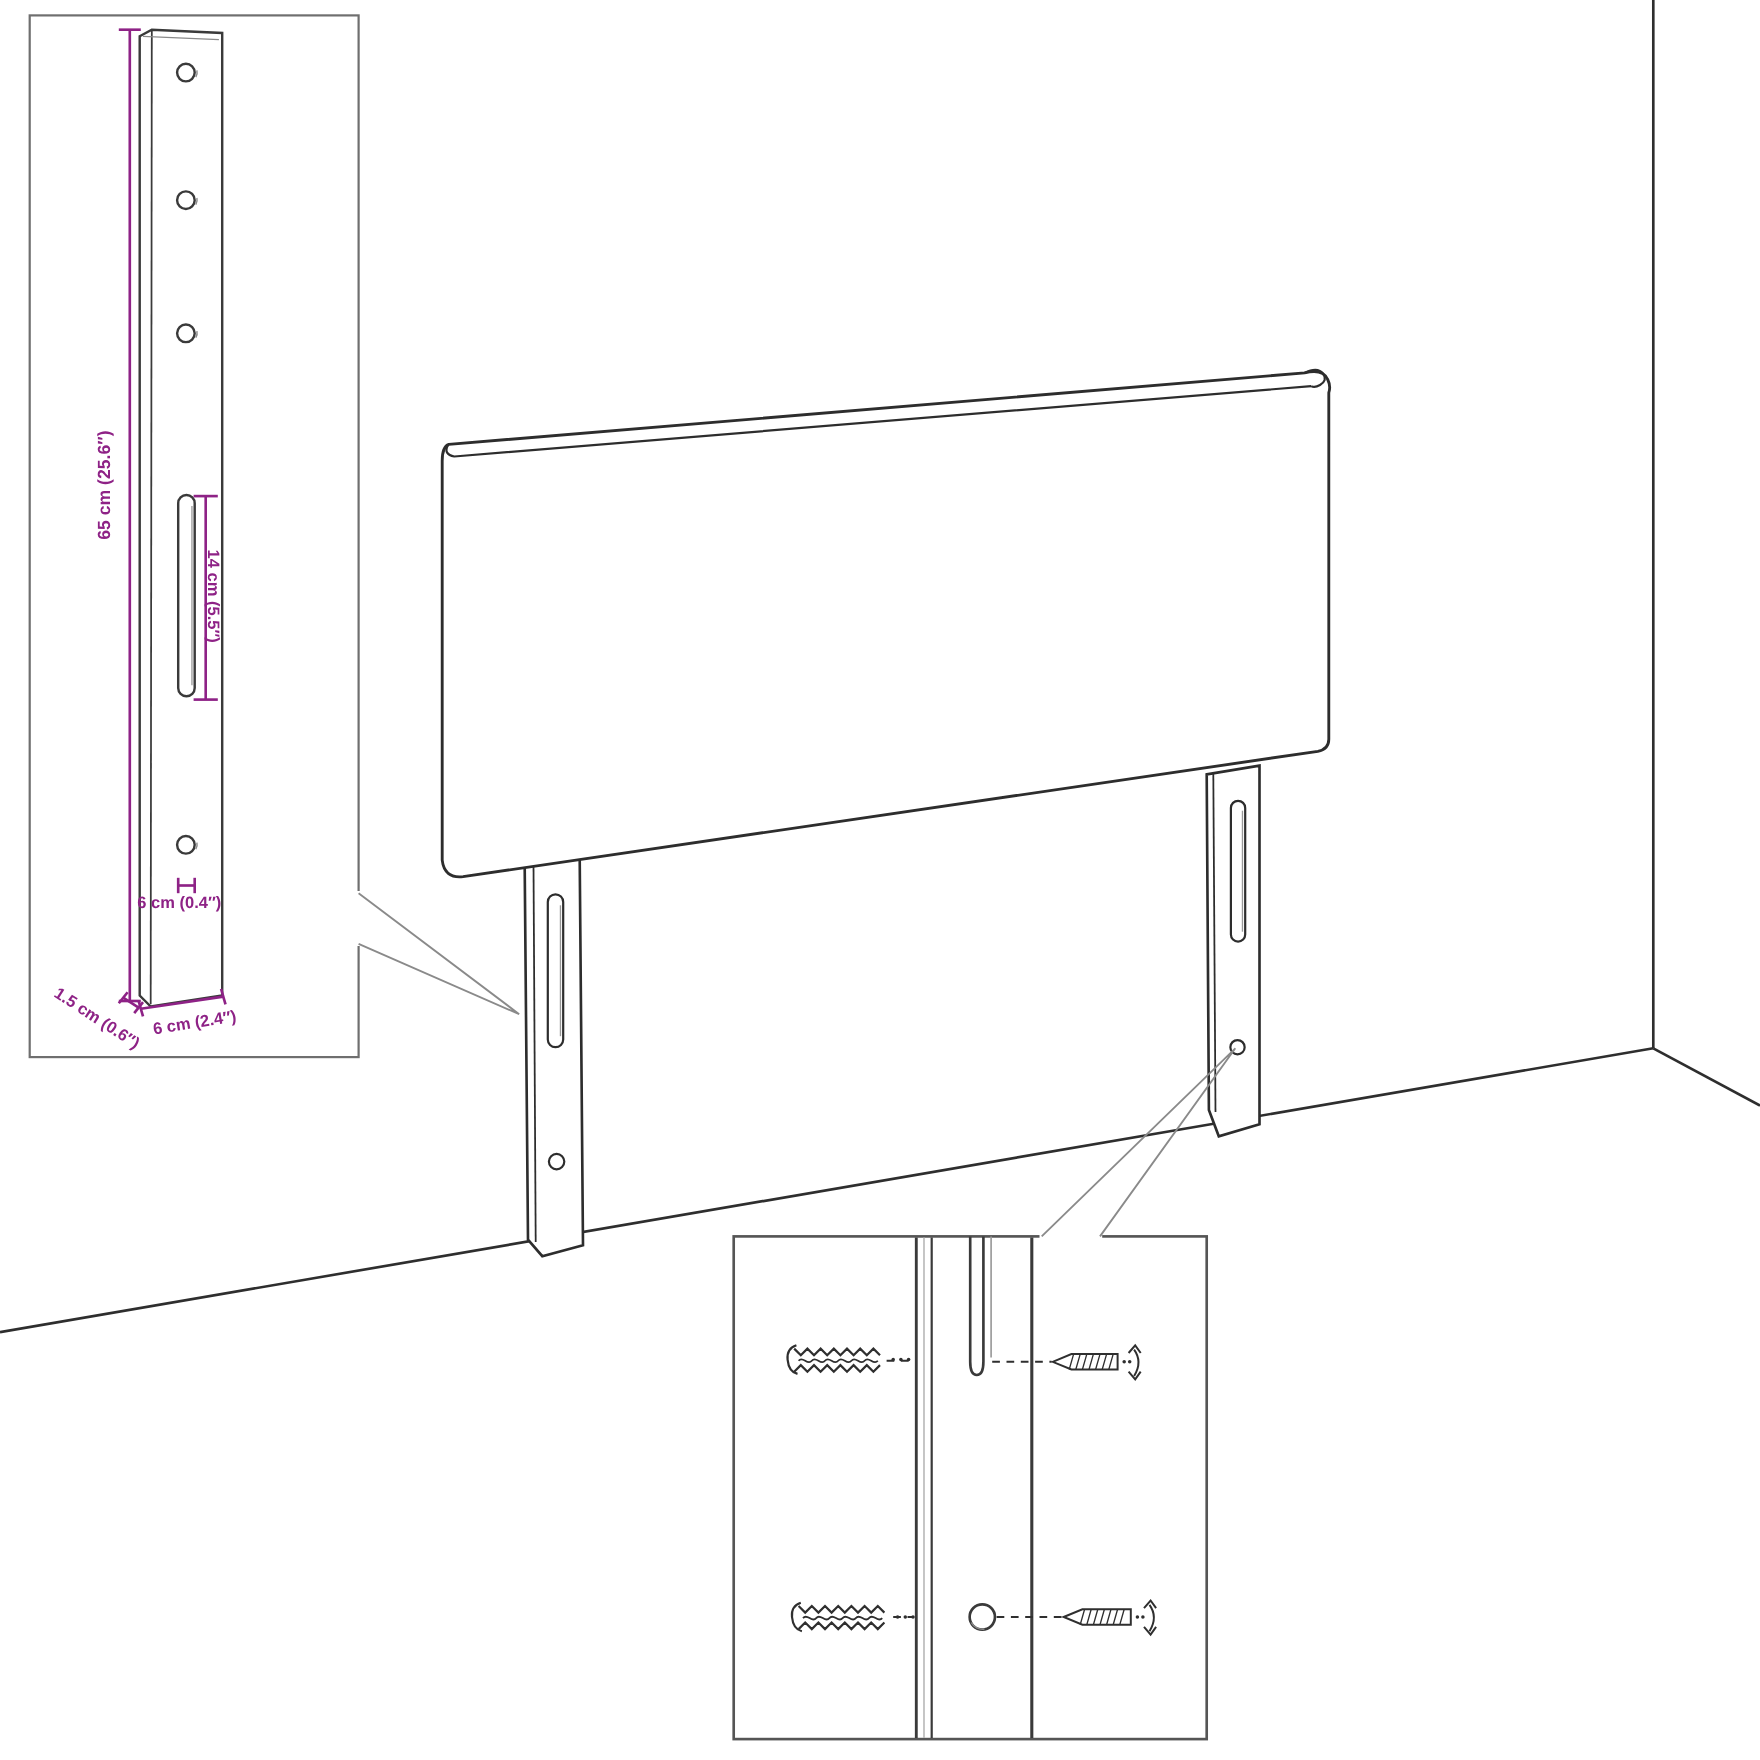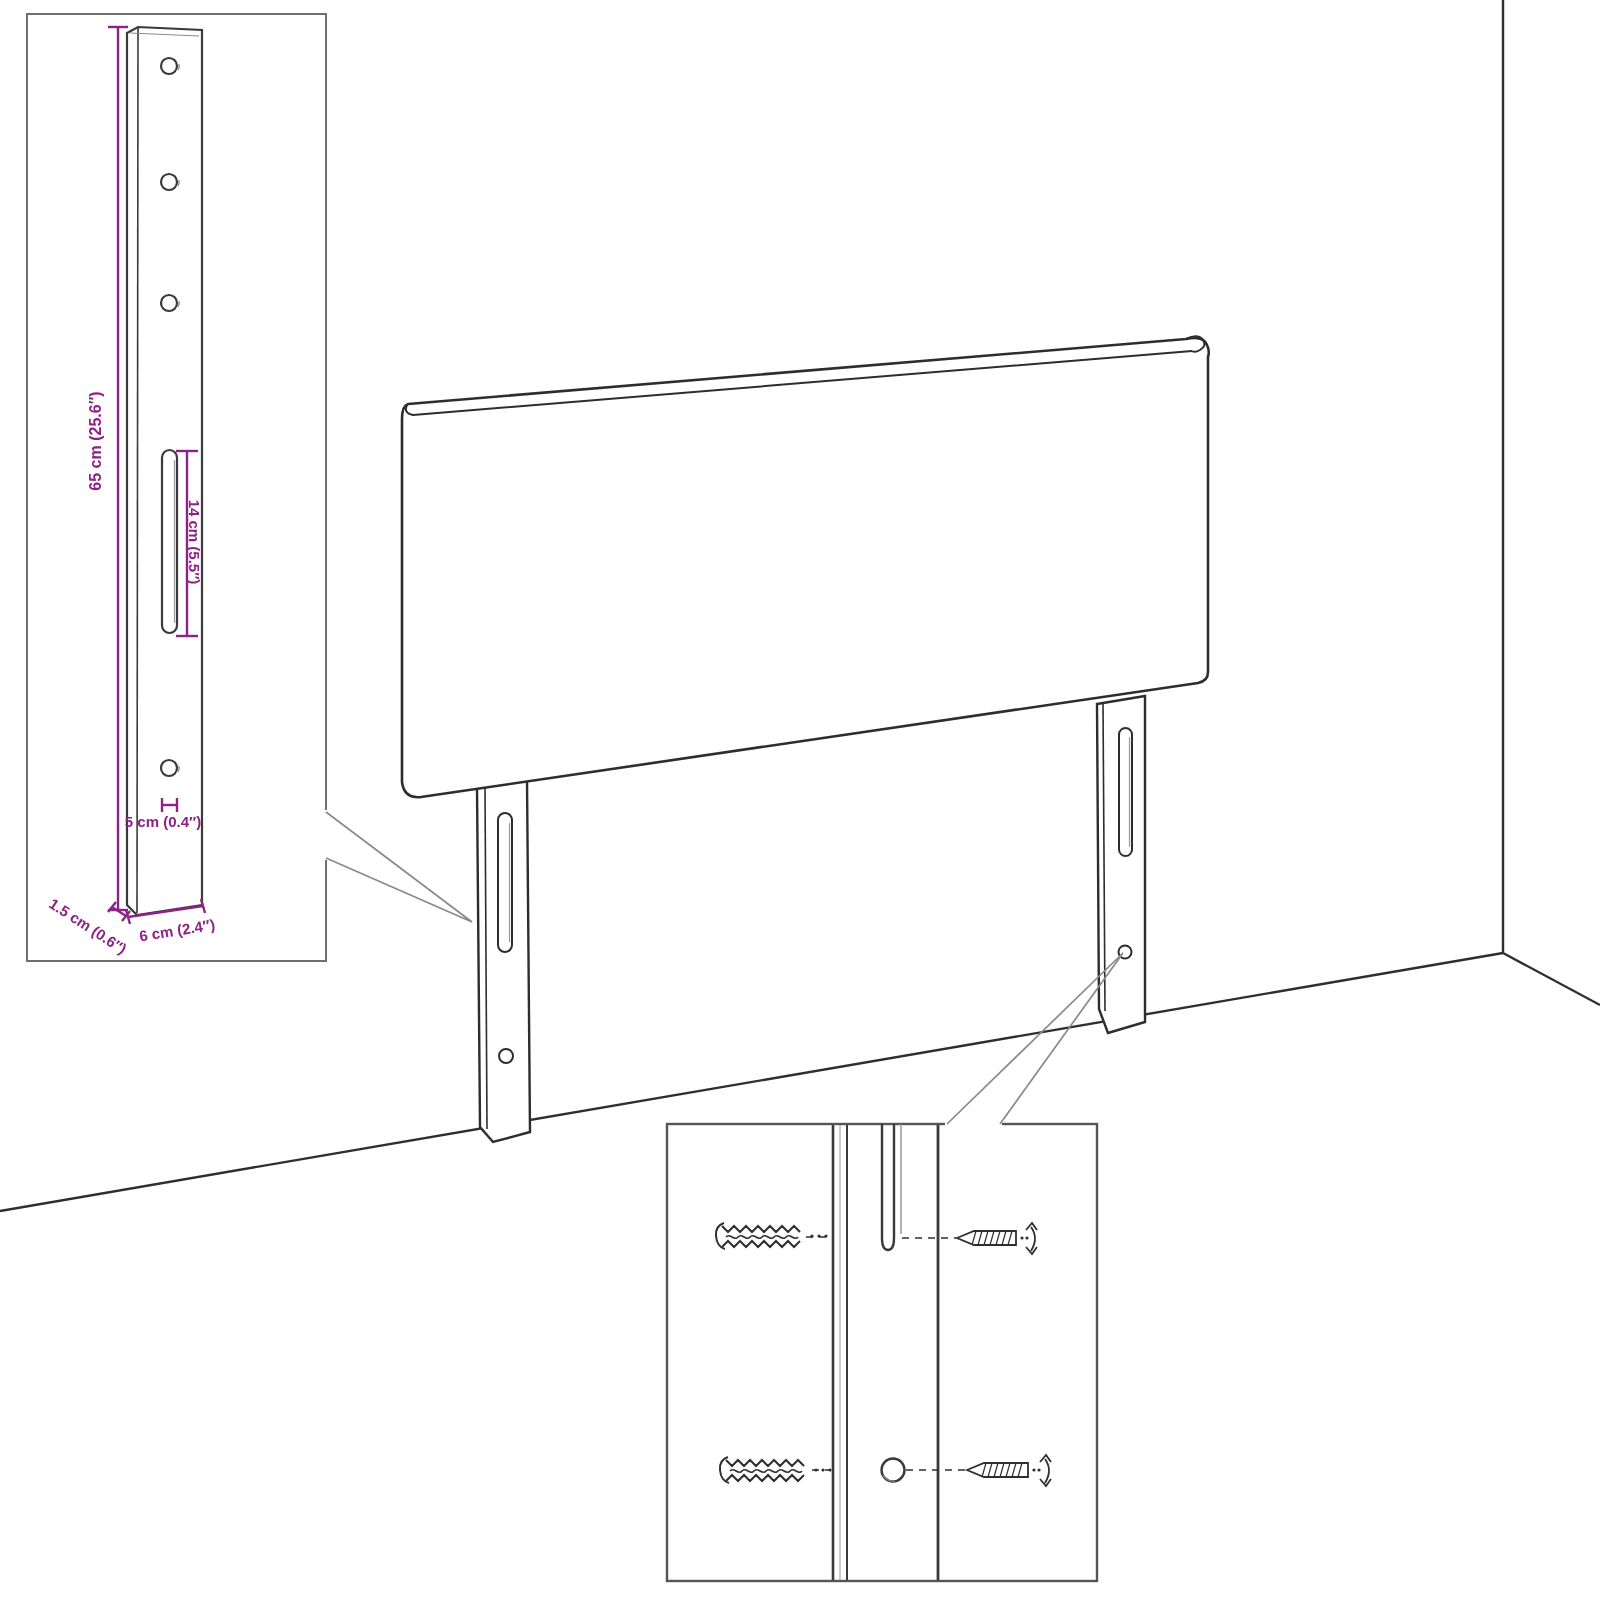--- a/index.html
+++ b/index.html
@@ -170,19 +170,19 @@
       <path d="M1040,1462 L1046,1455 L1051,1462"></path>
       <path d="M1040,1479 L1046,1486 L1051,1479"></path>
     </g>
   </g>
 </svg>
 
 <div class="dim big" style="left:96px;top:441px;transform:translate(-50%,-50%) rotate(-90deg);">65 cm (25.6″)</div>
 
 <div class="dim" style="left:194px;top:542px;transform:translate(-50%,-50%) rotate(90deg);">14 cm (5.5″)</div>
 
-<div class="dim" style="left:163px;top:821px;transform:translate(-50%,-50%);">5 cm (0.4″)</div>
+<div class="dim" style="left:163px;top:821px;transform:translate(-50%,-50%);">6 cm (0.4″)</div>
 
 <div class="dim" style="left:88px;top:926px;transform:translate(-50%,-50%) rotate(33deg);">1.5 cm (0.6″)</div>
 
 <div class="dim" style="left:177px;top:930px;transform:translate(-50%,-50%) rotate(-9deg);">6 cm (2.4″)</div>
 
 </div>
 
 </body></html>

